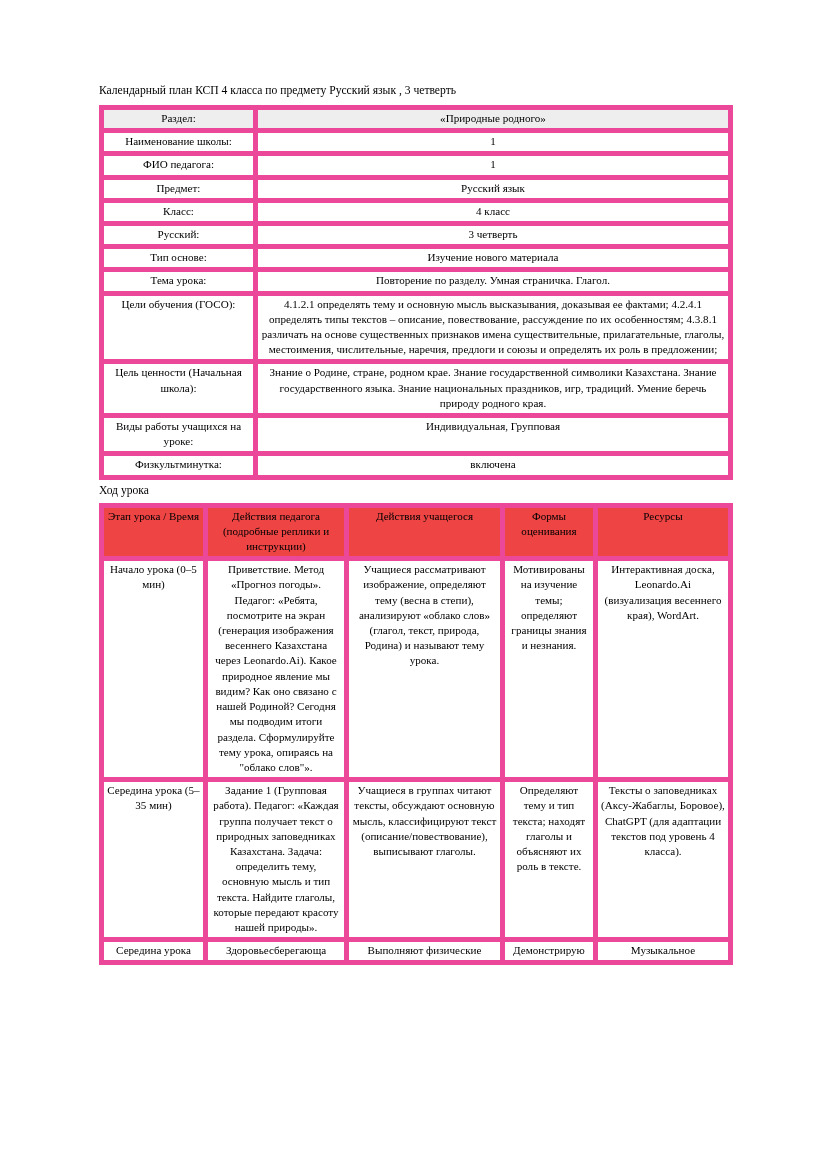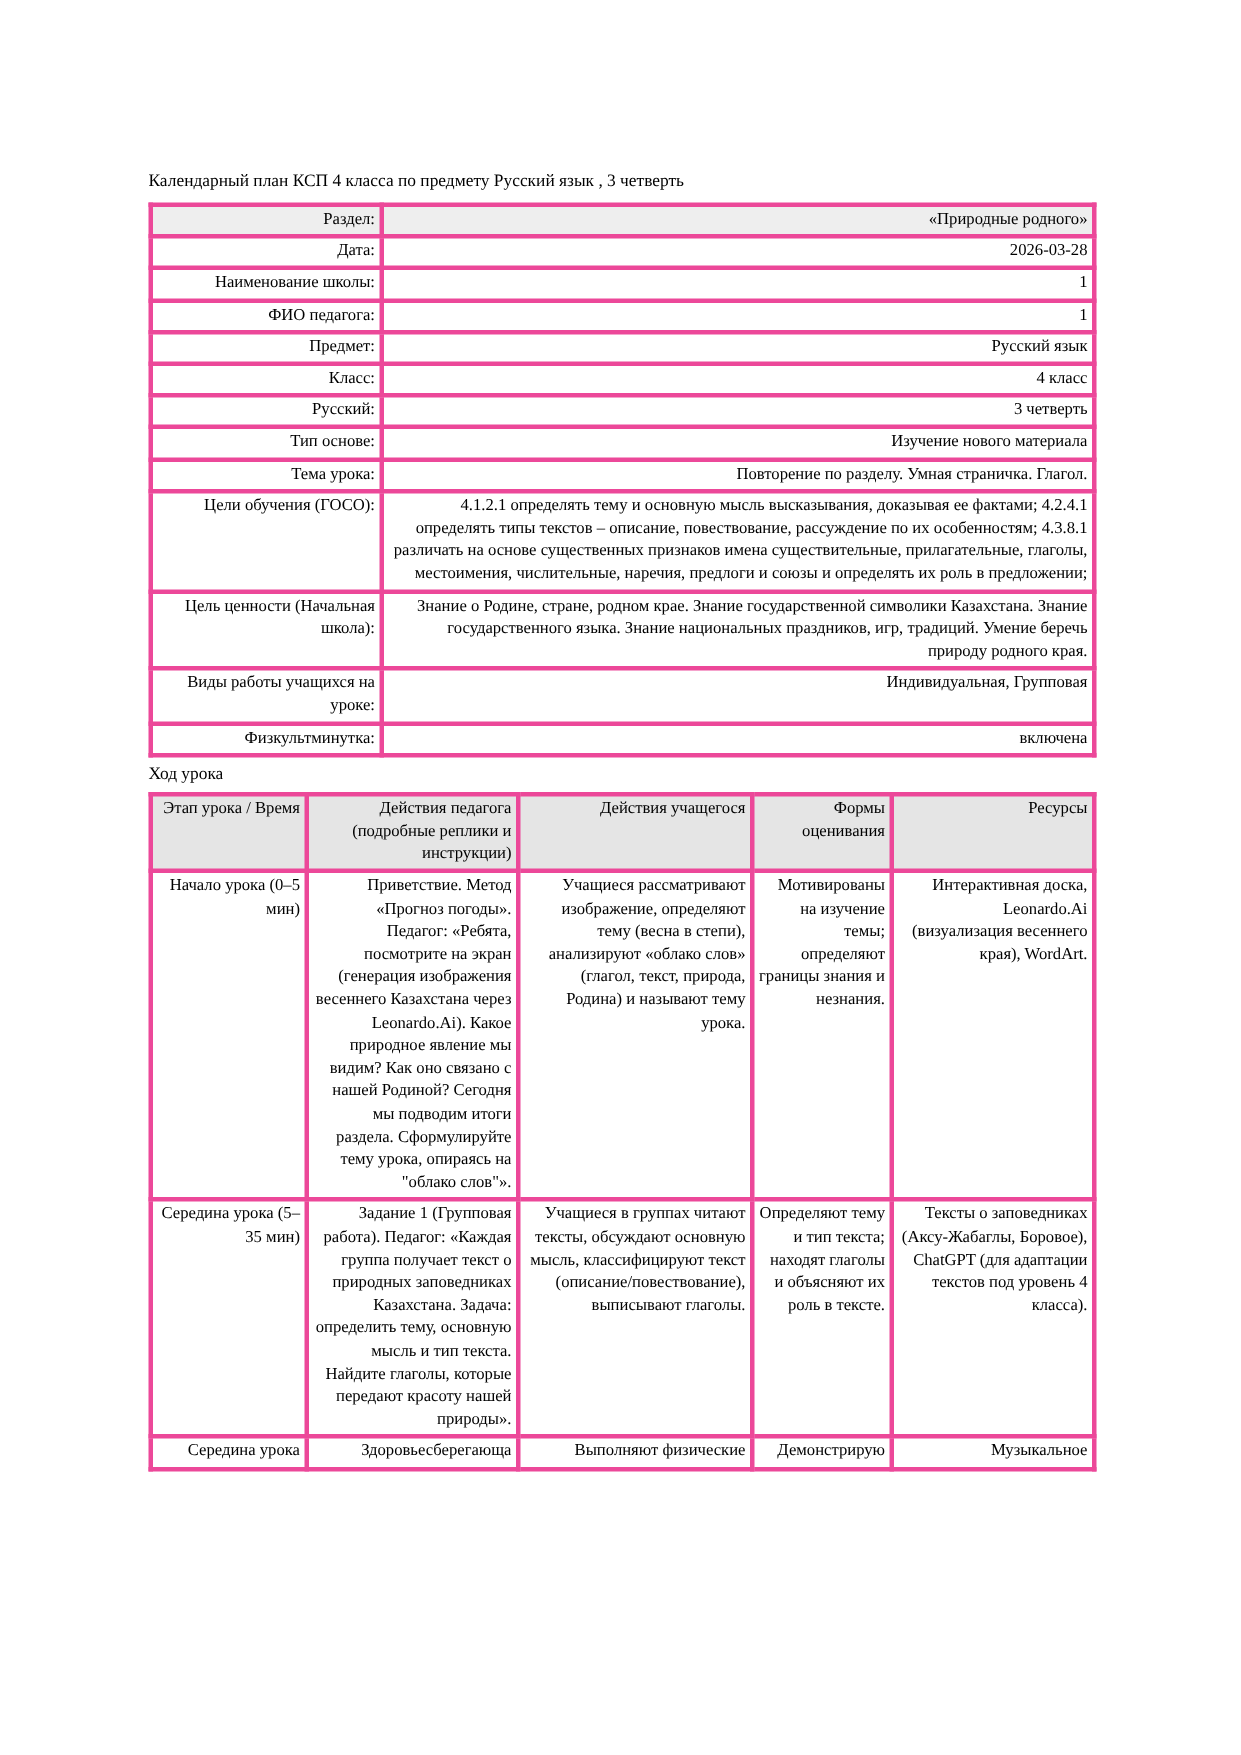--- a/index.html
+++ b/index.html
@@ -17,47 +17,47 @@
   .page {
     position: absolute;
     left: 0; top: 0;
     width: 827px; height: 1170px;
     background: #ffffff;
     overflow: hidden;
   }
   .content {
     position: absolute;
     left: 99px;
-    top: 113px;
+    top: 83px;
     width: 629px;
   }
   .doc-title {
     font-size: 11.6px;
     line-height: 15px;
     margin-bottom: 7px;
     white-space: nowrap;
   }
   table.info, table.flow {
     border-collapse: collapse;
     width: 629px;
     table-layout: fixed;
     font-size: 11.1px;
     line-height: 15.2px;
   }
   table.info td, table.flow td, table.flow th {
-    border: 3px solid #ec4899;
+    border: 5px solid #ec4899;
     vertical-align: top;
     padding: 1px 3px 2px 3px;
     word-wrap: break-word;
     overflow-wrap: break-word;
-    text-align: right;
+    text-align: center;
     font-weight: normal;
   }
   table.info tr.shaded td { background: #eeeeee; }
-  table.flow thead td { background: #e5e5e5; }
+  table.flow thead td { background: #ef4444; }
   .section-label {
     font-size: 11.6px;
     line-height: 15px;
     margin: 3px 0 5px 0;
   }
   .col-a { width: 154px; }
   .col-b { width: 475px; }
 
   .f1 { width: 104px; }
   .f2 { width: 141px; }
@@ -75,24 +75,20 @@
 
     <table class="info">
       <colgroup>
           <col class="col-a">
           <col class="col-b">
         </colgroup>
       <tbody>
         <tr class="shaded">
           <td>Раздел:</td>
           <td>«Природные родного»</td>
-        </tr>
-        <tr>
-          <td>Дата:</td>
-          <td>2026-03-28</td>
         </tr>
         <tr>
           <td>Наименование школы:</td>
           <td>1</td>
         </tr>
         <tr>
           <td>ФИО педагога:</td>
           <td>1</td>
         </tr>
         <tr>

